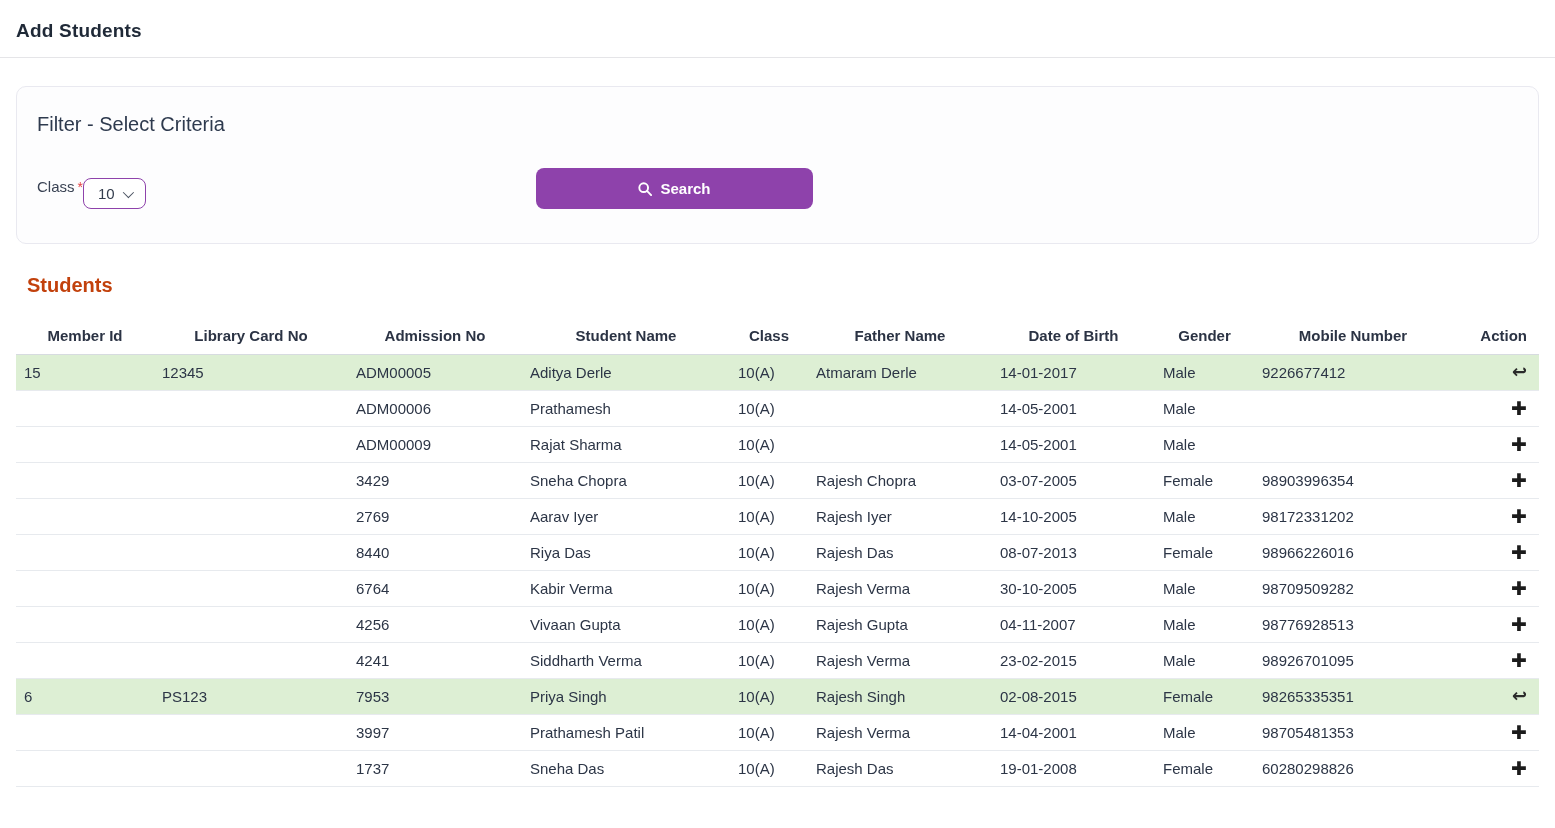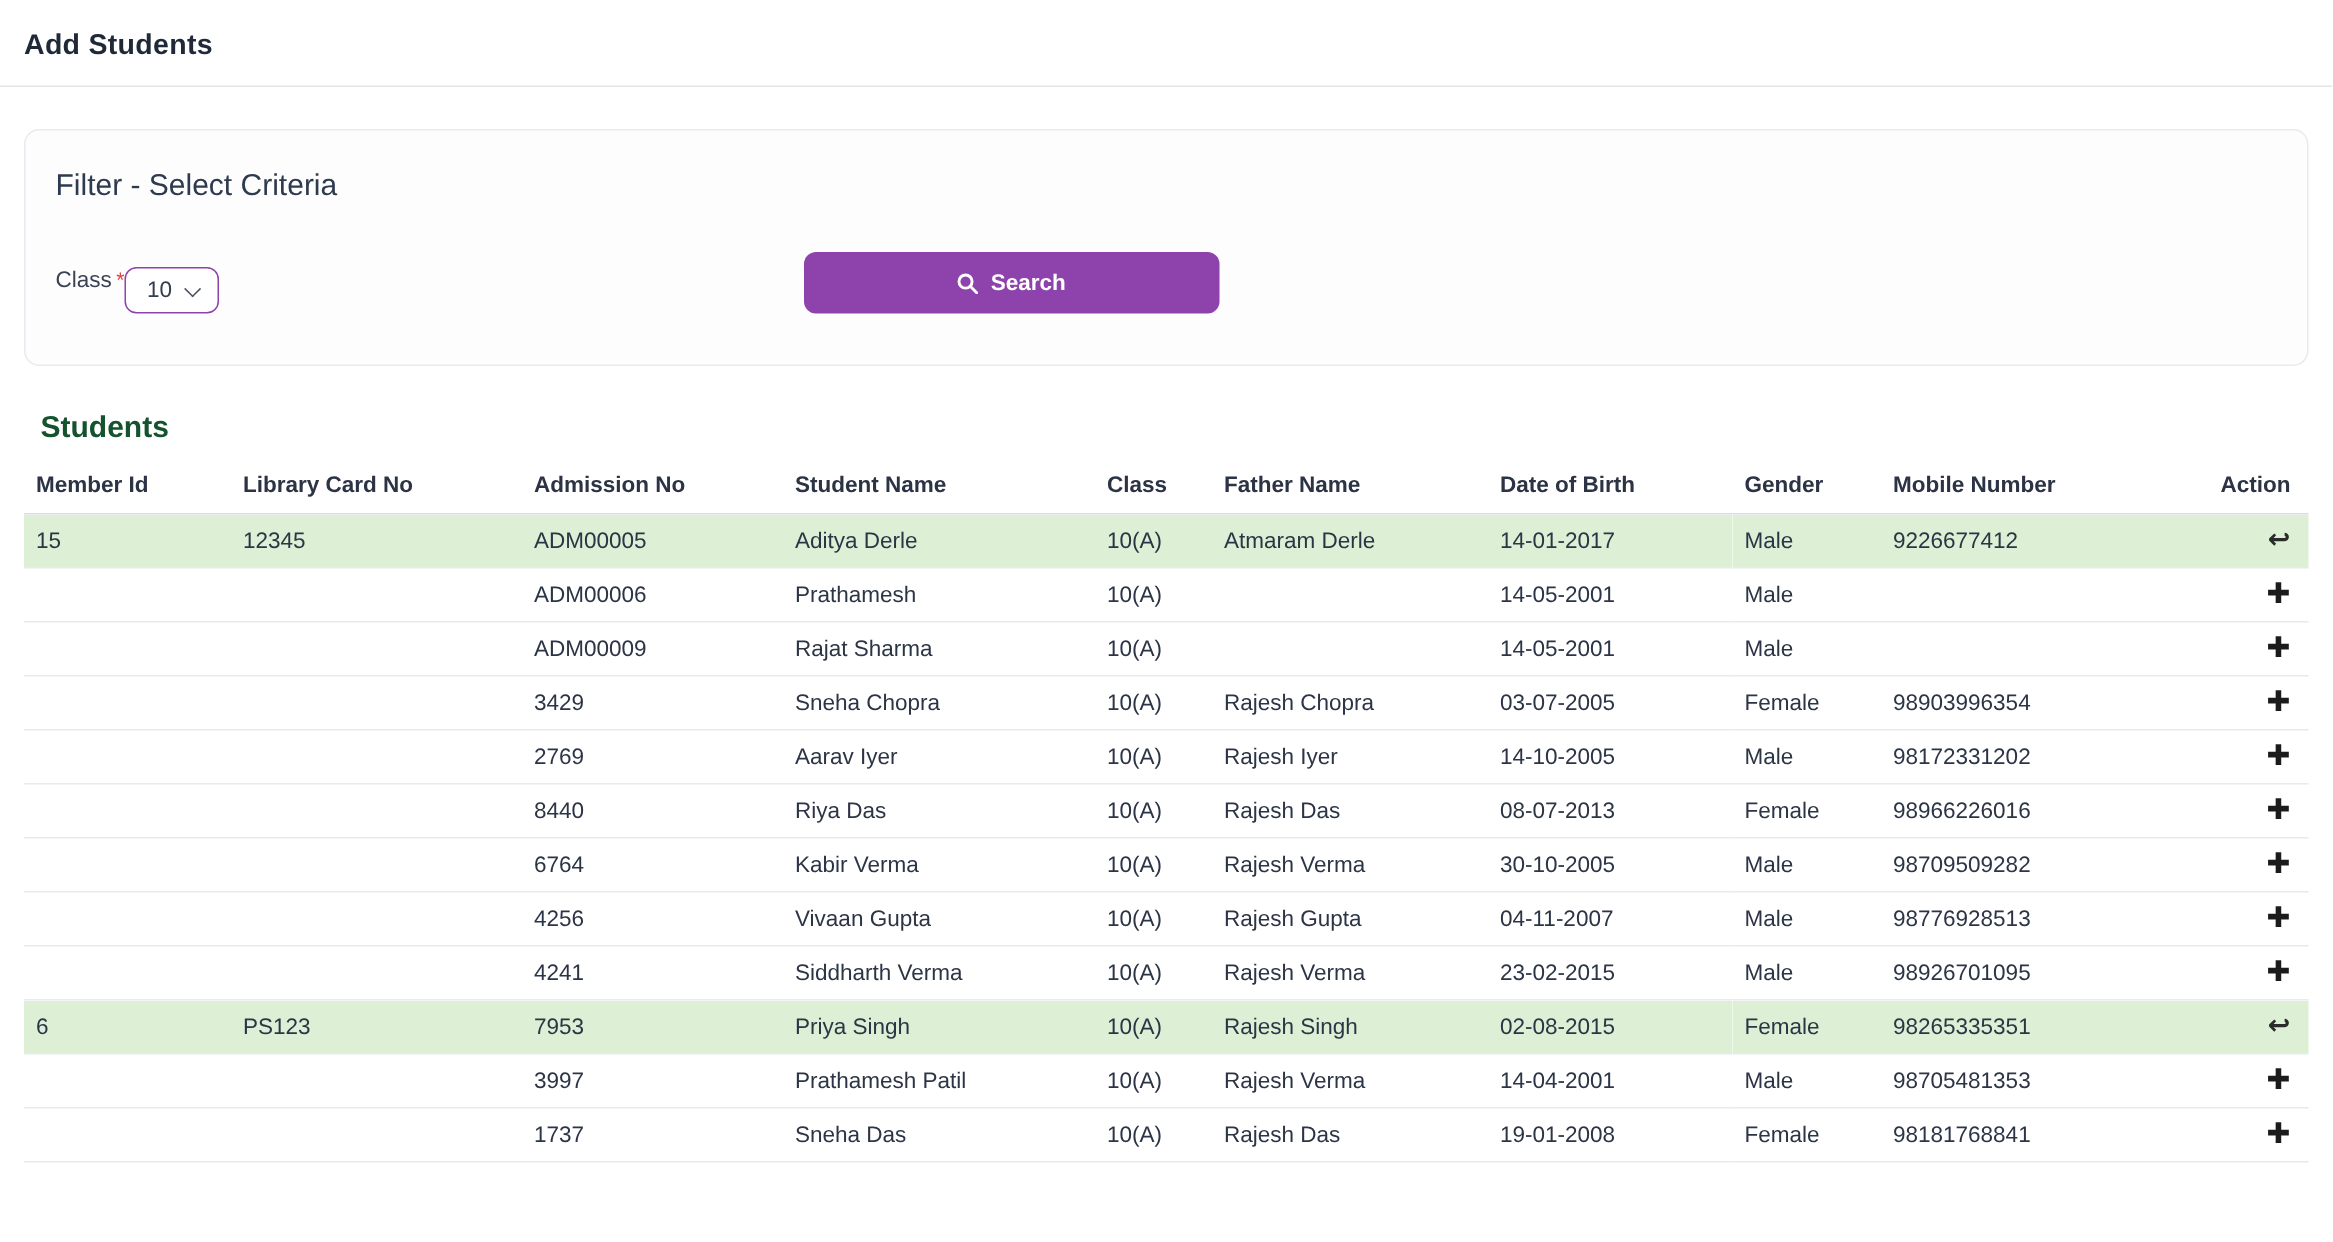--- a/index.html
+++ b/index.html
@@ -45,27 +45,27 @@
     transform:rotate(45deg) translateY(-2px);
   }
   .search-btn{
     height:41px;width:277px;border:none;border-radius:8px;
     background:var(--accent);color:#fff;font-size:15px;font-weight:700;
     display:flex;align-items:center;justify-content:center;gap:8px;
     cursor:pointer;font-family:"Liberation Sans", sans-serif;
   }
   .search-btn svg{display:block;}
   
-  .students-title{margin:30px 0 8px 27px;font-size:20px;font-weight:700;color:#14532d;}
+  .students-title{margin:30px 0 20px 27px;font-size:20px;font-weight:700;color:#c2410c;}
   table{
     width:1523px;margin:0 16px;border-collapse:collapse;table-layout:fixed;
     font-size:15px;color:var(--text);
   }
   th{
-    text-align:left;font-weight:700;color:#2b3344;
+    text-align:center;font-weight:700;color:#2b3344;
     padding:8px 8px;border-bottom:1px solid #d7dbe0;
     height:37px;white-space:nowrap;overflow:hidden;
   }
   td{
     padding:8px 8px;border-bottom:1px solid var(--border-light);
     height:36px;white-space:nowrap;overflow:hidden;
   }
   tr.hl td{background:var(--highlight);}
   th.action-col,td.action-cell{text-align:right;padding-right:12px;}
   .action-icon{
@@ -268,19 +268,19 @@
         </tr>
         <tr>
           <td></td>
           <td></td>
           <td>1737</td>
           <td>Sneha Das</td>
           <td>10(A)</td>
           <td>Rajesh Das</td>
           <td>19-01-2008</td>
           <td>Female</td>
-          <td>98181768841</td>
+          <td>60280298826</td>
           <td class="action-cell"><span class="action-icon icon-plus">✚</span></td>
         </tr>
       </tbody>
   </table>
 
 </main>
 
 </body></html>

